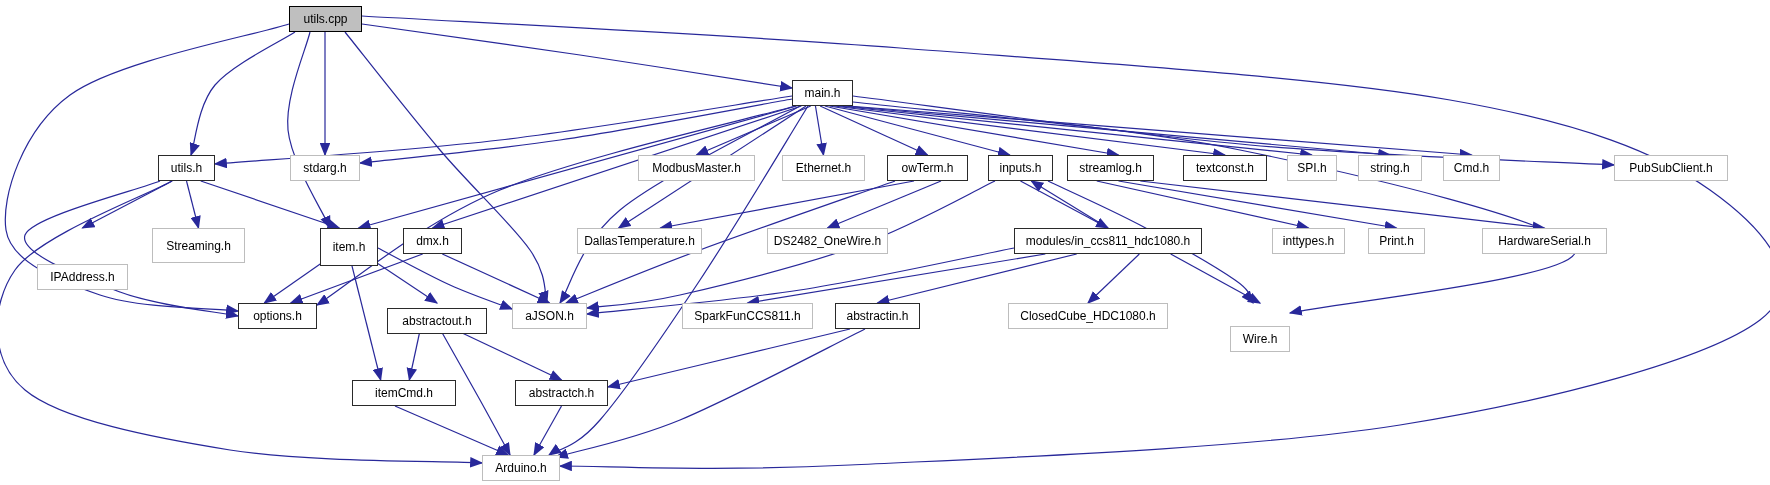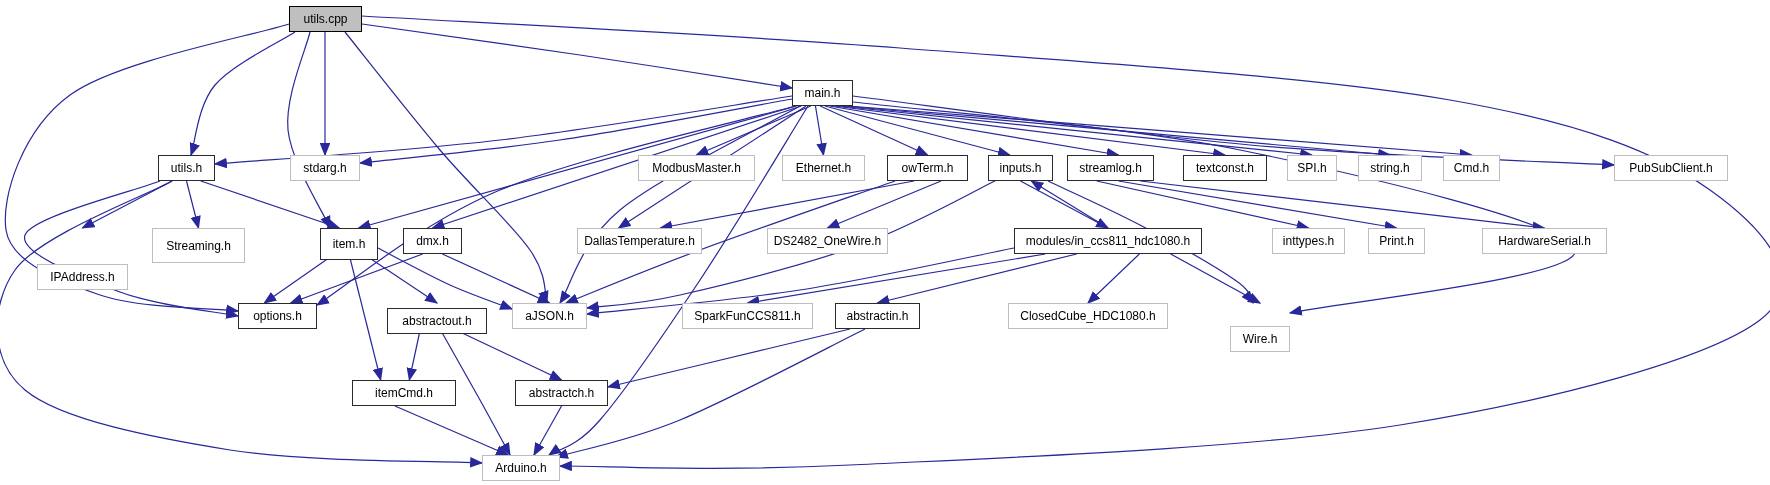--- a/index.html
+++ b/index.html
@@ -92,21 +92,21 @@
       <div class="node internal" style="left: 887px; top: 155px; width: 81px; height: 26px;">owTerm.h</div>
       <div class="node internal" style="left: 988px; top: 155px; width: 65px; height: 26px;">inputs.h</div>
       <div class="node internal" style="left: 1067px; top: 155px; width: 87px; height: 26px;">streamlog.h</div>
       <div class="node internal" style="left: 1183px; top: 155px; width: 84px; height: 26px;">textconst.h</div>
       <div class="node external" style="left: 1287px; top: 155px; width: 50px; height: 26px; border-color: rgb(189, 189, 189);">SPI.h</div>
       <div class="node external" style="left: 1358px; top: 155px; width: 64px; height: 26px; border-color: rgb(189, 189, 189);">string.h</div>
       <div class="node external" style="left: 1443px; top: 155px; width: 57px; height: 26px; border-color: rgb(189, 189, 189);">Cmd.h</div>
       <div class="node external" style="left: 1614px; top: 155px; width: 114px; height: 26px; border-color: rgb(189, 189, 189);">PubSubClient.h</div>
       <div class="node external" style="left: 37px; top: 228px; width: 91px; height: 26px; border-color: rgb(189, 189, 189); margin-top: 36px;">IPAddress.h</div>
       <div class="node external" style="left: 152px; top: 228px; width: 93px; height: 35px; border-color: rgb(189, 189, 189);">Streaming.h</div>
-      <div class="node internal" style="left: 320px; top: 228px; width: 58px; height: 32px;">item.h</div>
+      <div class="node internal" style="left: 320px; top: 228px; width: 58px; height: 38px;">item.h</div>
       <div class="node internal" style="left: 403px; top: 228px; width: 59px; height: 26px;">dmx.h</div>
       <div class="node external" style="left: 577px; top: 228px; width: 125px; height: 26px; border-color: rgb(189, 189, 189);">DallasTemperature.h</div>
       <div class="node external" style="left: 767px; top: 228px; width: 121px; height: 26px; border-color: rgb(189, 189, 189);">DS2482_OneWire.h</div>
       <div class="node internal" style="left: 1014px; top: 228px; width: 188px; height: 26px;">modules/in_ccs811_hdc1080.h</div>
       <div class="node external" style="left: 1272px; top: 228px; width: 73px; height: 26px; border-color: rgb(189, 189, 189);">inttypes.h</div>
       <div class="node external" style="left: 1368px; top: 228px; width: 57px; height: 26px; border-color: rgb(189, 189, 189);">Print.h</div>
       <div class="node external" style="left: 1482px; top: 228px; width: 125px; height: 26px; border-color: rgb(189, 189, 189);">HardwareSerial.h</div>
       <div class="node internal" style="left: 238px; top: 303px; width: 79px; height: 26px;">options.h</div>
       <div class="node internal" style="left: 387px; top: 308px; width: 100px; height: 26px;">abstractout.h</div>
       <div class="node external" style="left: 512px; top: 303px; width: 75px; height: 26px; border-color: rgb(189, 189, 189);">aJSON.h</div>

